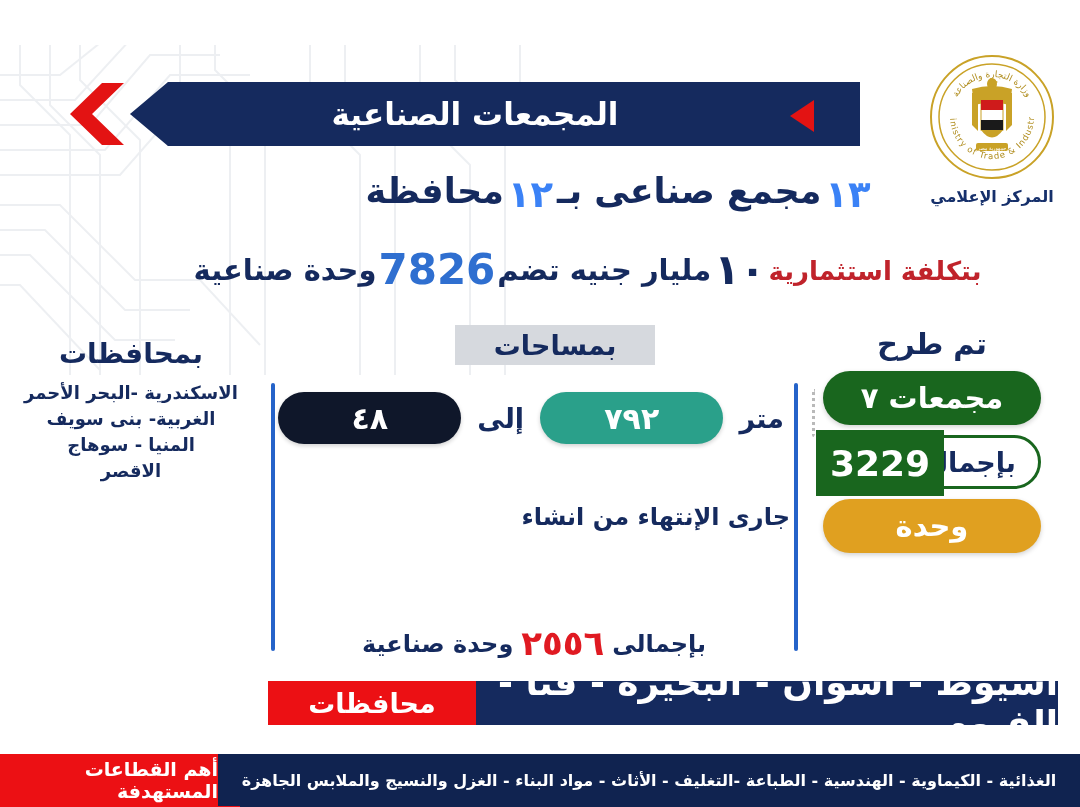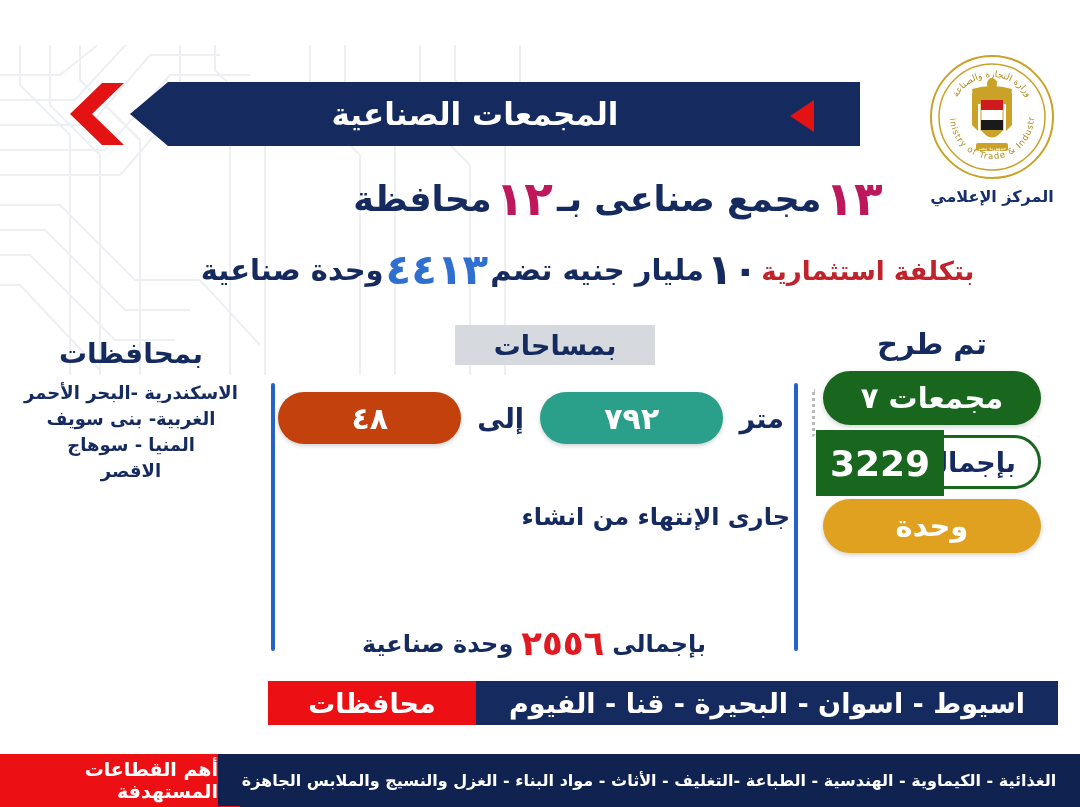--- a/index.html
+++ b/index.html
@@ -106,22 +106,22 @@
     left: 0; right: 0;
     top: 126px;
     text-align: center;
     padding-left: 160px;
     font-size: 35px;
     font-weight: bold;
     color: #152a5e;
     white-space: nowrap;
   }
   .headline-1 .num-red {
-    color: #be185d;
-    font-size: 47px;
+    color: #3b82f6;
+    font-size: 37px;
     vertical-align: -4px;
     margin: 0 4px;
   }
   .headline-2 {
     position: absolute;
     left: 0; right: 0;
     top: 200px;
     text-align: center;
     padding-left: 95px;
     font-size: 29px;
@@ -214,21 +214,21 @@
   .pill {
     height: 52px;
     border-radius: 26px;
     display: flex;
     align-items: center;
     justify-content: center;
     color: #ffffff;
     font-weight: bold;
     box-shadow: 0 2px 4px rgba(0,0,0,.18);
   }
-  .pill.navy  { background: #c2410c; width: 196px; font-size: 30px; }
+  .pill.navy  { background: #0f172a; width: 196px; font-size: 30px; }
   .pill.teal  { background: #2aa08a; width: 196px; font-size: 30px; }
   .area-word {
     font-size: 27px;
     font-weight: bold;
     color: #152a5e;
     padding: 0 6px;
   }
 
   .mid-sub {
     position: absolute;
@@ -347,21 +347,21 @@
     font-size: 27px;
     font-weight: bold;
     display: flex;
     align-items: center;
     justify-content: center;
   }
   .gov-bar .val {
     flex: 1;
     background: #152a5e;
     color: #ffffff;
-    font-size: 27px;
+    font-size: 36px;
     font-weight: bold;
     display: flex;
     align-items: center;
     justify-content: center;
   }
 
   
   .sectors-bar {
     position: absolute;
     left: 0;
@@ -485,21 +485,21 @@
       </svg>
       <div class="logo-caption">المركز الإعلامي</div>
     </div>
   </div>
 
   <div class="headline-1">
     <span class="num-red">١٣</span><span>مجمع صناعى بـ</span><span class="num-red">١٢</span><span>محافظة</span>
   </div>
 
   <div class="headline-2">
-    <span class="lbl-red">بتكلفة استثمارية</span><span class="num-navy">١٠</span><span>مليار جنيه تضم</span><span class="num-blue">٤٤١٣</span><span>وحدة صناعية</span>
+    <span class="lbl-red">بتكلفة استثمارية</span><span class="num-navy">١٠</span><span>مليار جنيه تضم</span><span class="num-blue">7826</span><span>وحدة صناعية</span>
   </div>
 
   <div class="divider left"></div>
   <div class="divider right"></div>
   <div class="divider dotted-right"></div>
 
   <div class="col-left">
     <div class="head">بمحافظات</div>
     <div class="gov-list">
       <div>الاسكندرية -البحر الأحمر</div>

